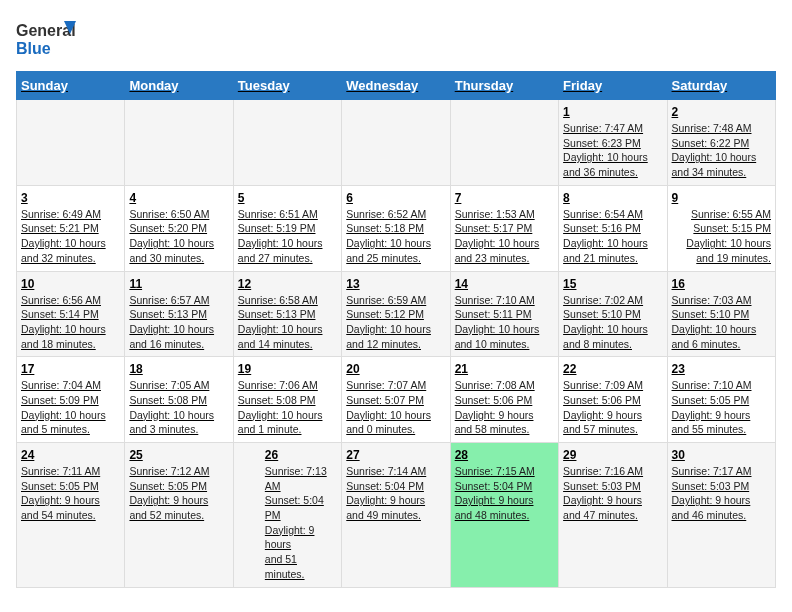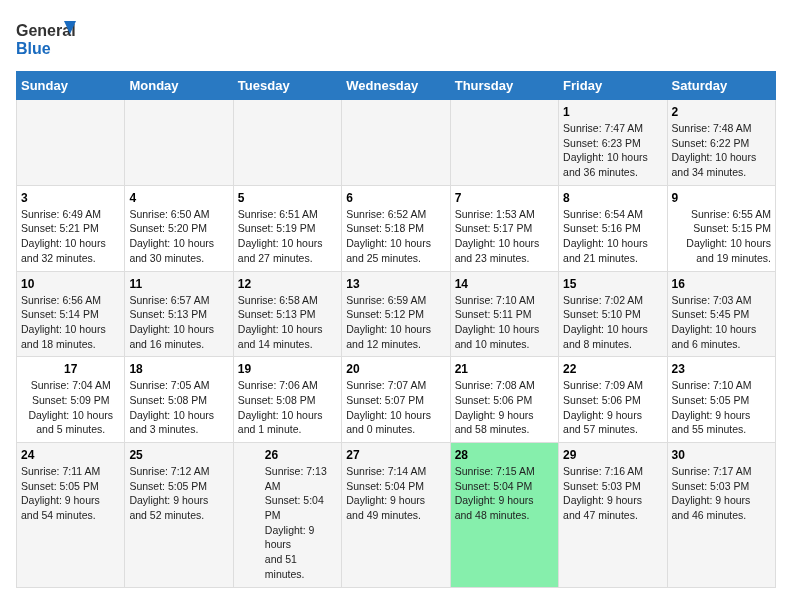--- a/index.html
+++ b/index.html
@@ -26,20 +26,21 @@
     }
     .title-block h2 {
       font-size: 16px;
       font-weight: normal;
       color: #555;
     }
     .calendar {
       width: 100%;
       border-collapse: collapse;
       font-size: 11px;
+      text-decoration: underline;
     }
     .calendar thead tr {
       background-color: #2979c2;
       color: #fff;
     }
     .calendar thead th {
       padding: 6px 4px;
       text-align: left;
       font-size: 13px;
       font-weight: bold;
@@ -224,27 +225,27 @@
         <td style="background: rgb(245, 245, 245);">
           <span class="day-num">15</span>
           <div class="day-info" style="white-space: pre-line;">Sunrise: 7:02 AM
 Sunset: 5:10 PM
 Daylight: 10 hours
 and 8 minutes.</div>
         </td>
         <td style="background: rgb(245, 245, 245);">
           <span class="day-num">16</span>
           <div class="day-info" style="white-space: pre-line;">Sunrise: 7:03 AM
-Sunset: 5:45 PM
+Sunset: 5:10 PM
 Daylight: 10 hours
 and 6 minutes.</div>
         </td>
       </tr>
       <tr>
-        <td style="background: rgb(255, 255, 255); text-align: center;">
+        <td style="background: rgb(255, 255, 255);">
           <span class="day-num">17</span>
           <div class="day-info" style="white-space: pre-line;">Sunrise: 7:04 AM
 Sunset: 5:09 PM
 Daylight: 10 hours
 and 5 minutes.</div>
         </td>
         <td style="background: rgb(255, 255, 255);">
           <span class="day-num">18</span>
           <div class="day-info" style="white-space: pre-line;">Sunrise: 7:05 AM
 Sunset: 5:08 PM

